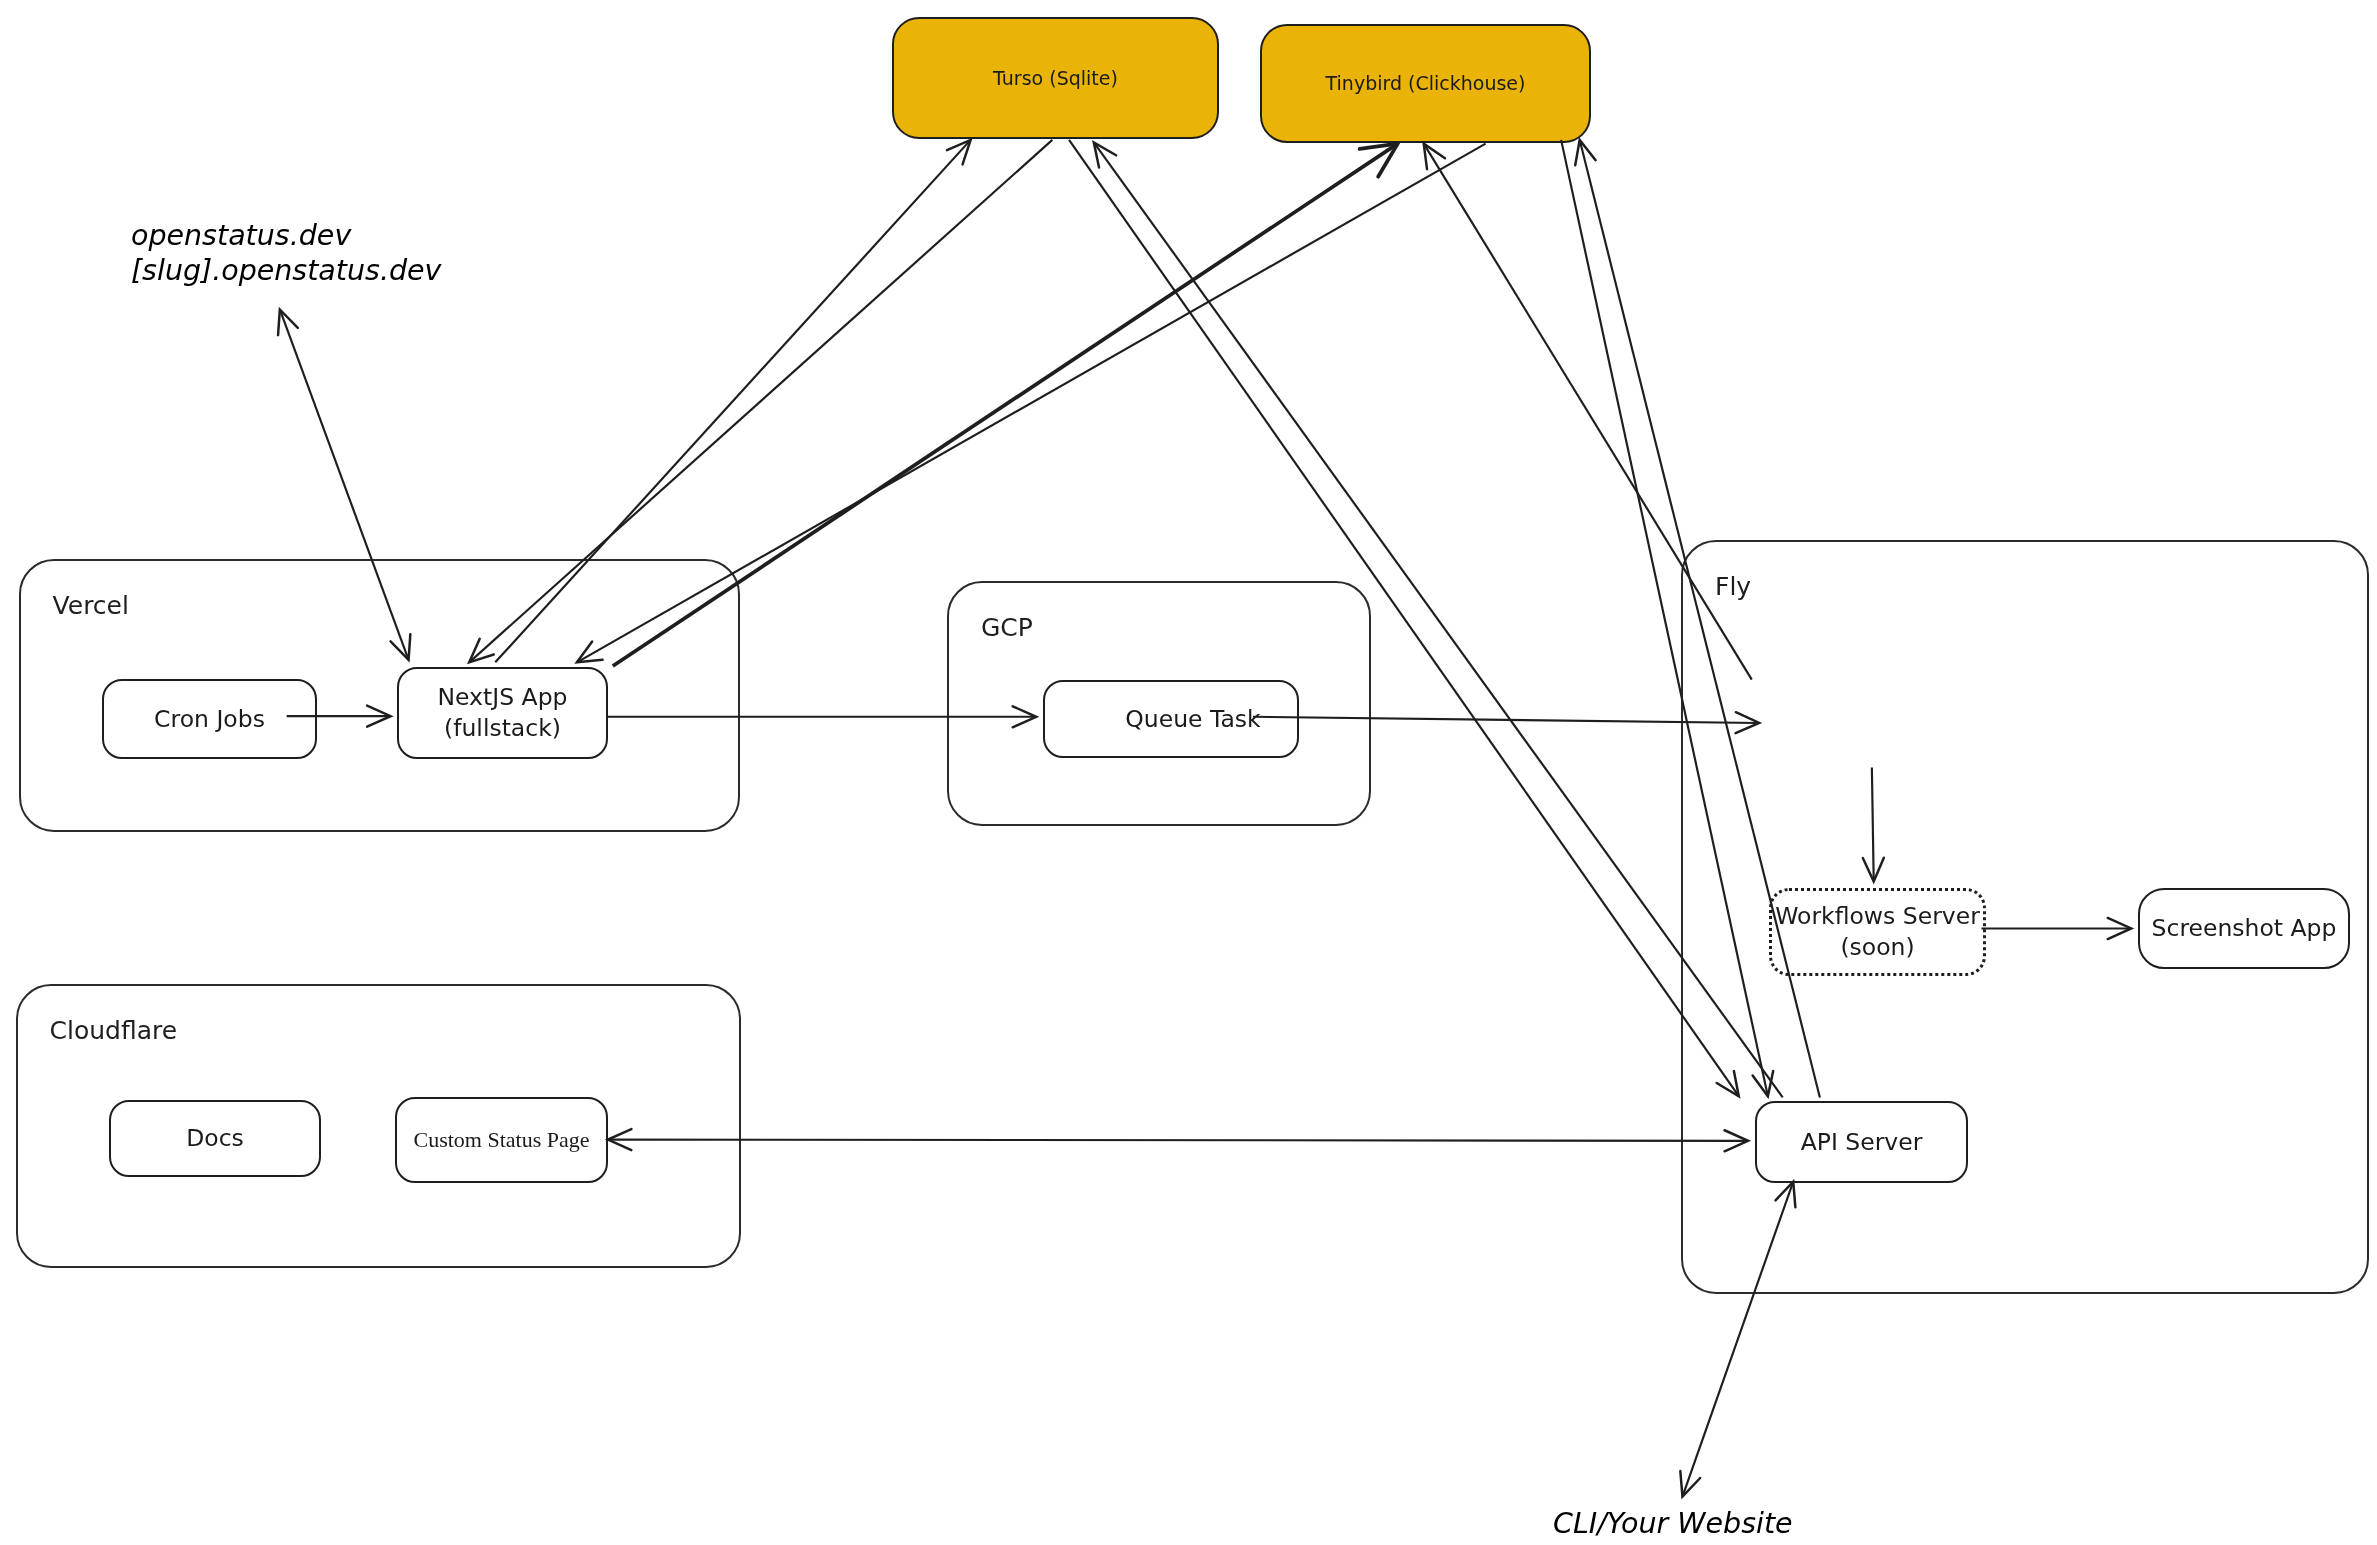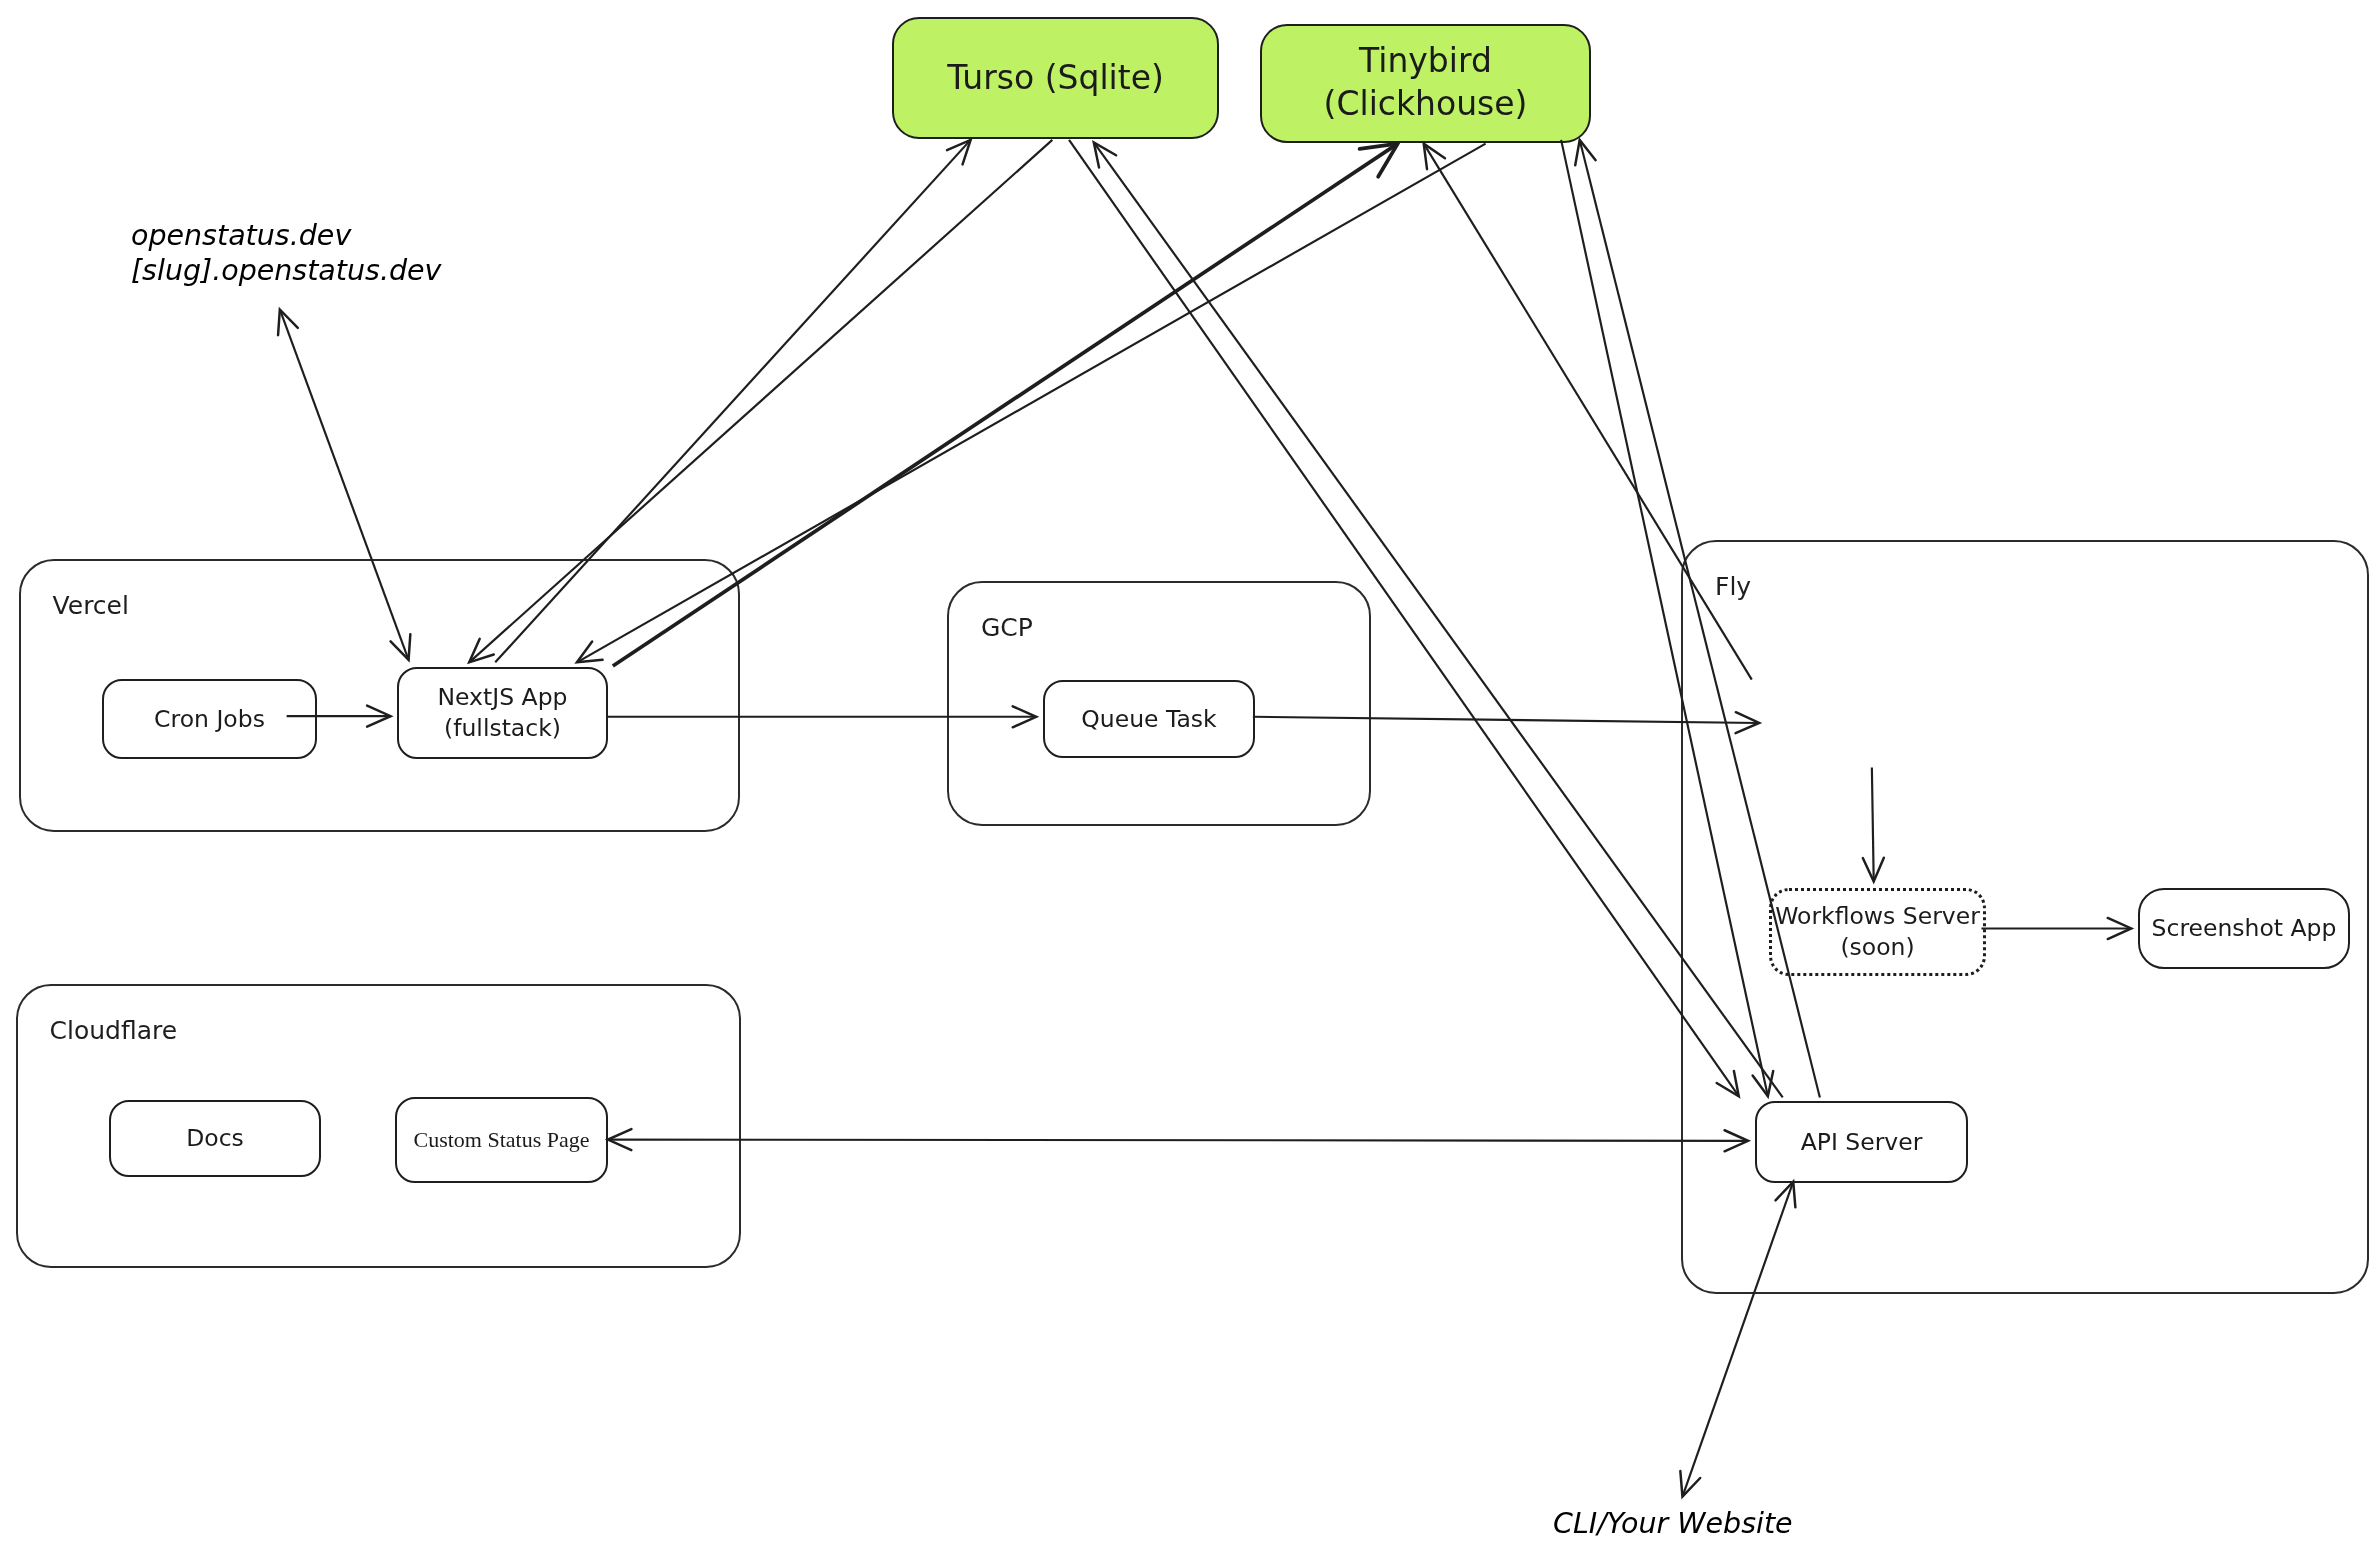--- a/index.html
+++ b/index.html
@@ -3,21 +3,21 @@
 <meta charset="utf-8">
 <style>
   html,body{margin:0;padding:0;background:#ffffff;}
   #canvas{position:relative;width:2377px;height:1545px;background:#ffffff;overflow:hidden;
           font-family:"DejaVu Sans", sans-serif;color:#1e1e1e;}
   .container{position:absolute;border:2.5px solid #2b2b2b;border-radius:35px;background:transparent;z-index:1;}
   .container-label{position:absolute;top:30px;left:32px;font-size:25px;color:#1e1e1e;white-space:nowrap;}
   .node{position:absolute;border:2.5px solid #1e1e1e;border-radius:20px;background:#ffffff;z-index:2;
         display:flex;flex-direction:column;align-items:center;justify-content:center;text-align:center;
         font-size:23.5px;line-height:1.3;color:#1b1b1b;}
-  .node.db{background:#bef264;border-radius:27px;font-size:33px;}
+  .node.db{background:#eab308;border-radius:27px;font-size:19px;}
   .node.dotted{border-style:dotted;border-width:3.1px;}
   .annotation{position:absolute;font-size:28.5px;line-height:1.24;color:#000000;z-index:2;white-space:nowrap;font-style:italic;}
   svg#wires{position:absolute;left:0;top:0;z-index:3;pointer-events:none;}
   svg#wires line{pointer-events:stroke;}
 </style>
 </head>
 <body>
 
 <div id="canvas">
 
@@ -47,21 +47,21 @@
 
   <div class="node" style="left:74px;top:679px;width:211px;height:76px;margin-left:28px;">
     <span>Cron Jobs</span>
   </div>
 
   <div class="node" style="left:397px;top:667px;width:207px;height:88px;">
     <span>NextJS App</span>
     <span>(fullstack)</span>
   </div>
 
-  <div class="node" style="left:1043px;top:680px;width:208px;height:74px;">
+  <div class="node" style="left:1043px;top:680px;width:208px;height:74px;padding-left:44px;">
     <span>Queue Task</span>
   </div>
 
 
   <div class="node dotted" style="left:1769px;top:888px;width:211px;height:82px;">
     <span>Workflows Server</span>
     <span>(soon)</span>
   </div>
 
   <div class="node" style="left:2138px;top:888px;width:208px;height:77px;border-radius:26px;">

